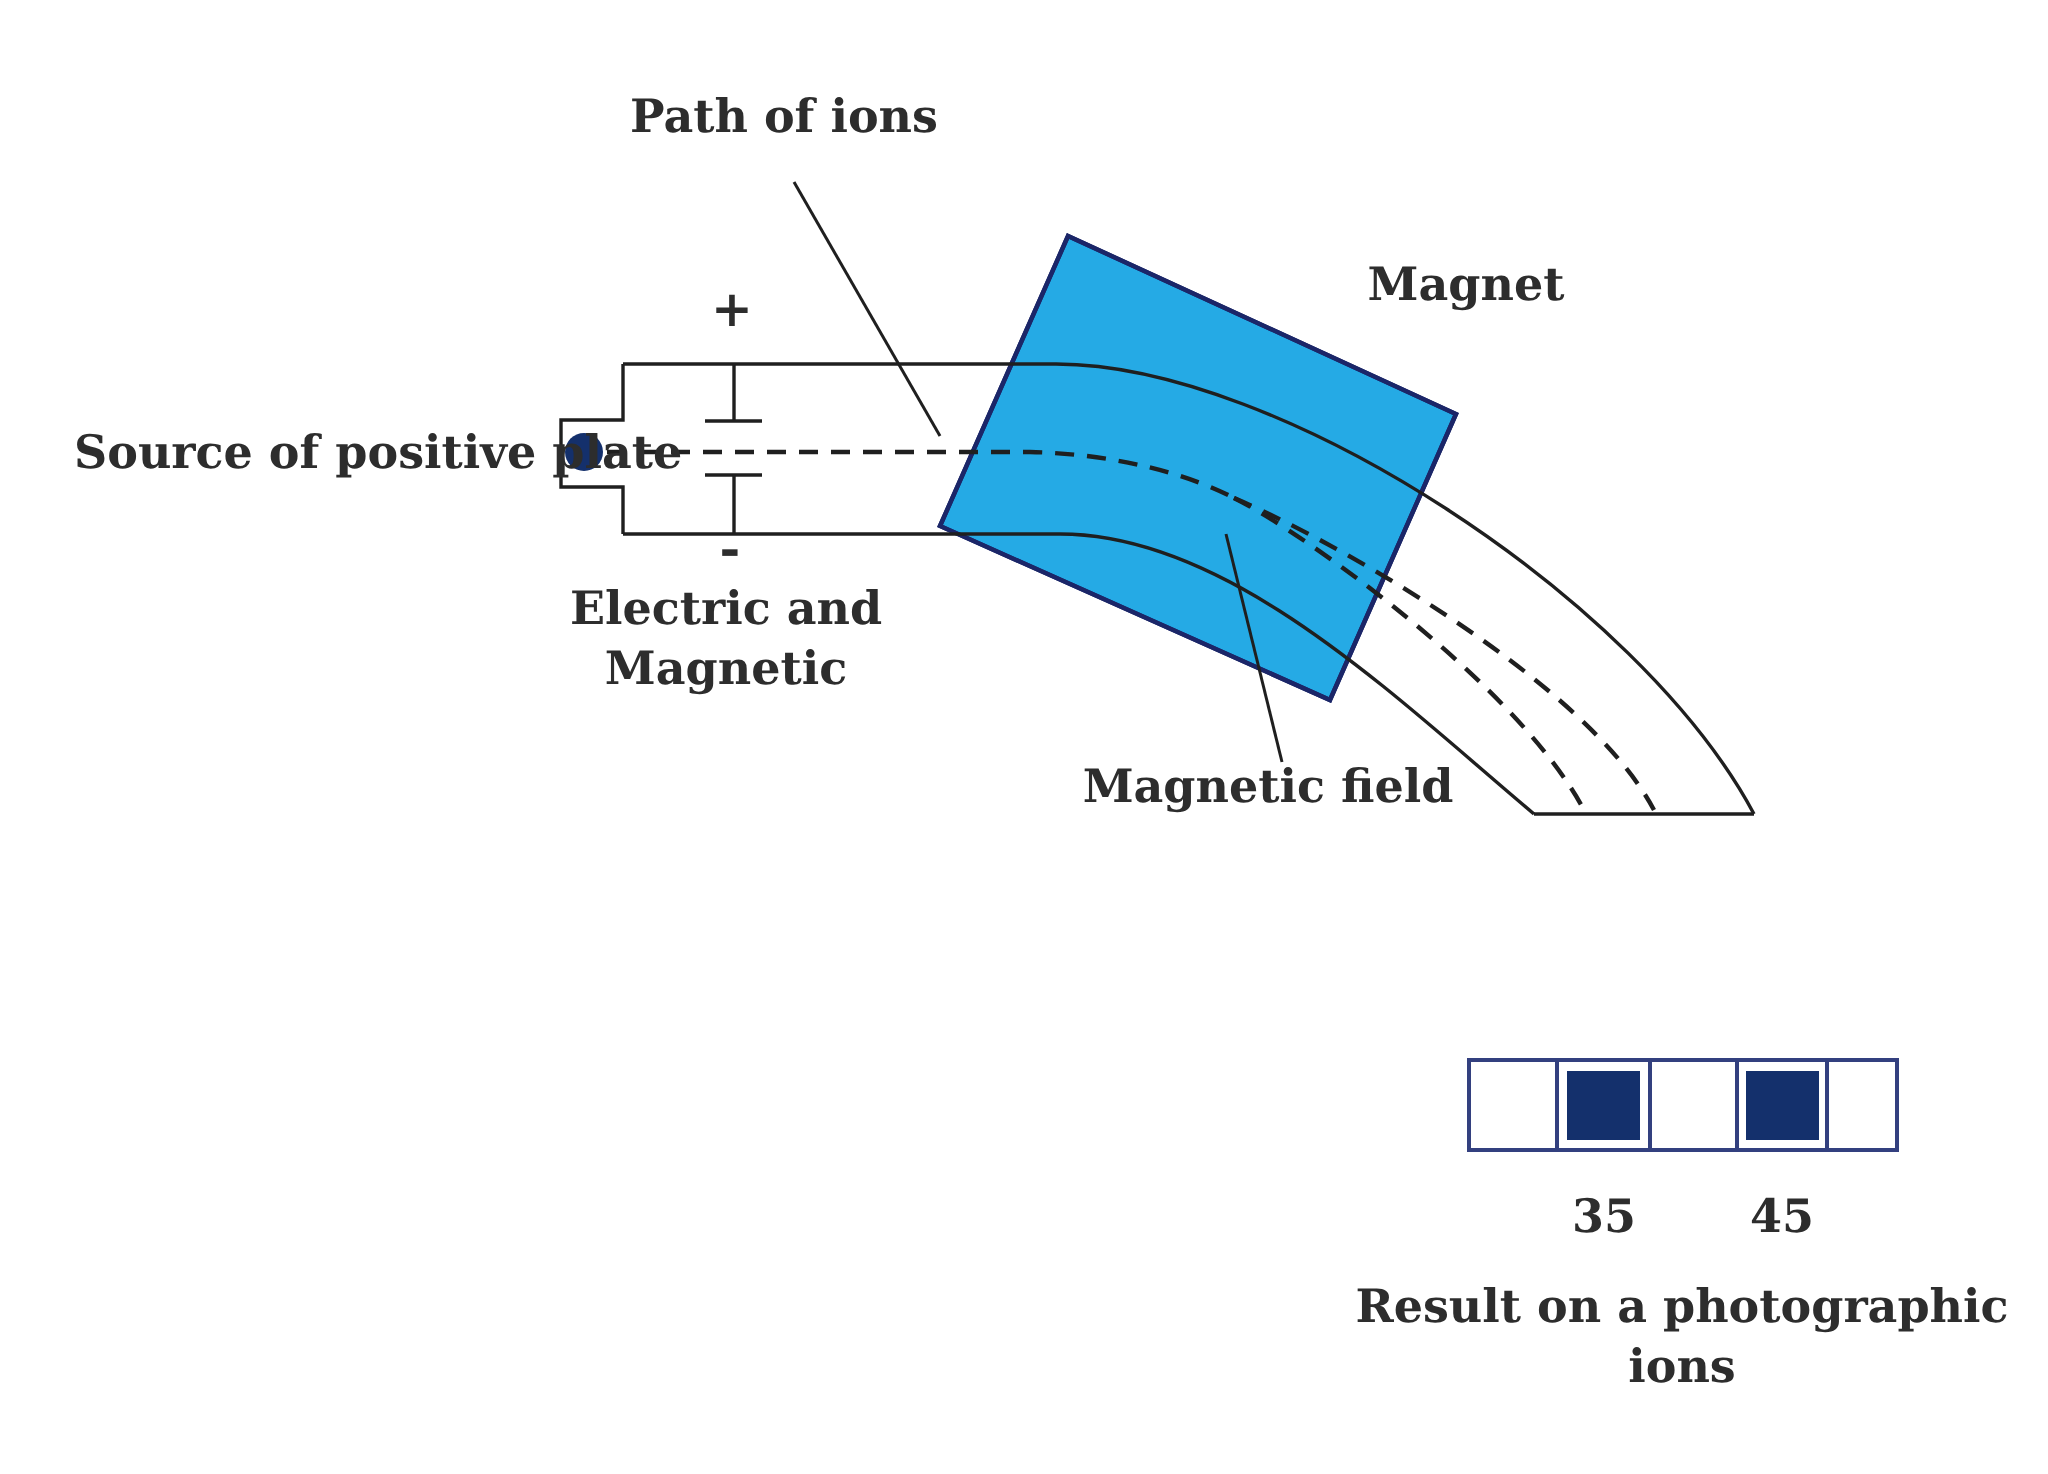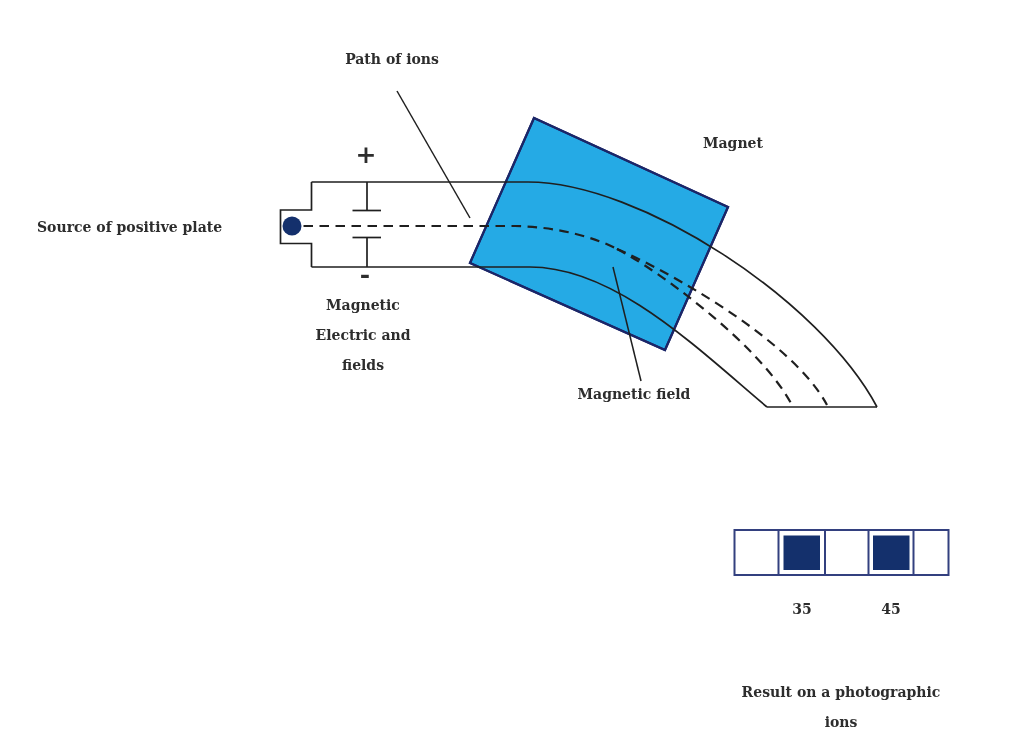--- a/index.html
+++ b/index.html
@@ -19,21 +19,21 @@
   }
   .canvas svg {
     position: absolute;
     left: 0;
     top: 0;
   }
   .label {
     position: absolute;
     color: #2d2d2d;
     font-weight: 700;
-    font-size: 14px;
+    font-size: 23px;
     line-height: 22px;
     white-space: nowrap;
   }
   .centered {
     transform: translateX(-50%);
     text-align: center;
   }
   .sign {
     font-size: 25px;
     line-height: 24px;
@@ -96,30 +96,29 @@
 
   <div class="label centered" style="left:717px; top:132px;margin-left:16px;">Magnet</div>
 
   <div class="label" style="left:37px; top:216px;">Source of positive plate</div>
 
   <div class="label centered sign" style="left:366px; top:143px;">+</div>
 
   <div class="label centered sign" style="left:365px; top:263px;">-</div>
 
   <div class="label centered multiline" style="left:363px; top:290px;">
+    <div>Electric and</div>
     <div>Magnetic</div>
-    <div>Electric and</div>
-    <div>fields</div>
   </div>
 
   <div class="label centered" style="left:634px; top:383px;">Magnetic field</div>
 
 
   <div class="label centered" style="left:802px; top:598px;">35</div>
 
   <div class="label centered" style="left:891px; top:598px;">45</div>
 
-  <div class="label centered multiline" style="left:841px; top:639px;margin-top:38px;">
+  <div class="label centered multiline" style="left:841px; top:639px;">
     <div>Result on a photographic</div>
     <div>ions</div>
   </div>
 
 </div>
 
 </body></html>

